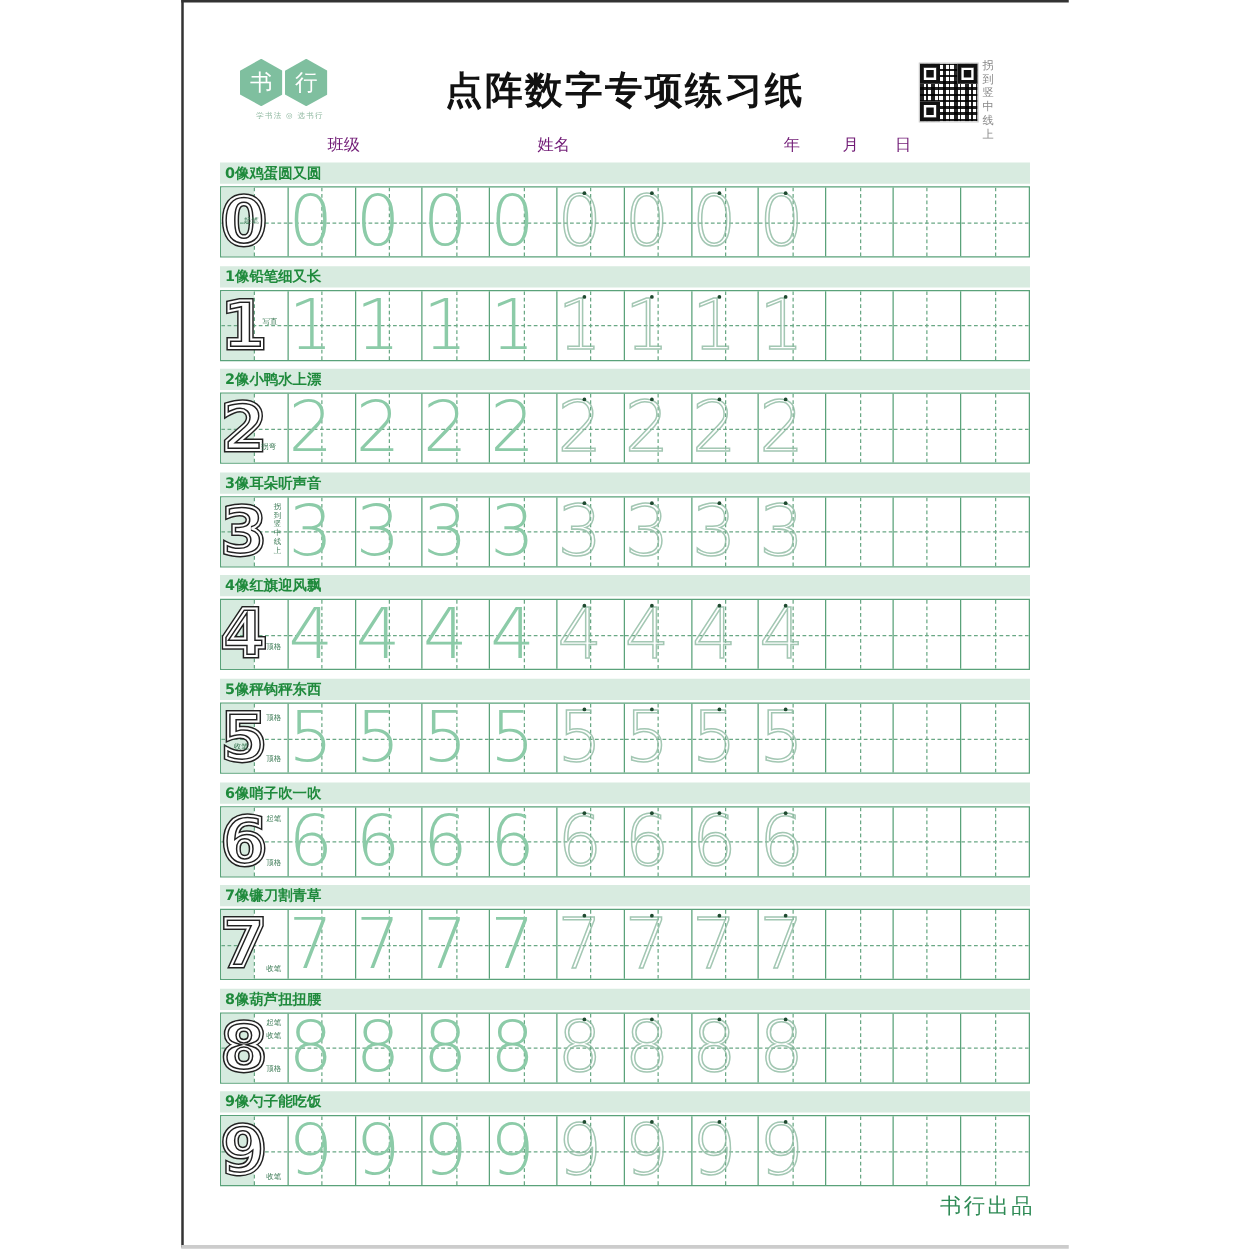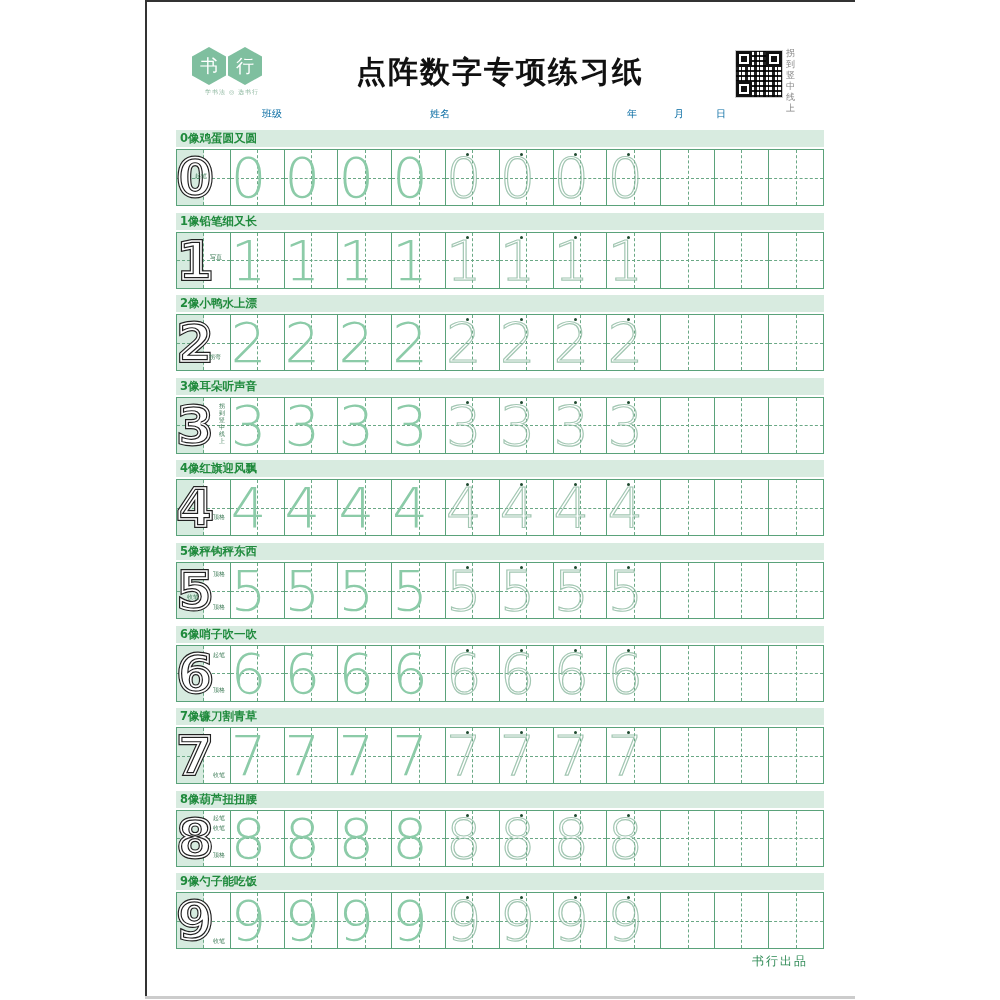--- a/index.html
+++ b/index.html
@@ -13,39 +13,39 @@
   .logo-sub { position:absolute; left:0; top:41px; width:80px; font-size:6px; color:#8fb8a0; text-align:center; letter-spacing:1px; white-space:nowrap; }
   .title { position:absolute; left:320px; top:52px; width:360px; text-align:center; font-size:30px; font-weight:bold; color:#111; letter-spacing:2px; }
   .qr { position:absolute; left:735px; top:50px; width:46px; height:46px; background:
     repeating-linear-gradient(90deg,#222 0 3px,#fff 3px 5px,#222 5px 6px,#fff 6px 9px),
     repeating-linear-gradient(0deg,#222 0 2px,#fff 2px 5px); background-blend-mode:multiply; border:1px solid #ccc; }
   .qr::before, .qr::after { content:""; position:absolute; width:10px; height:10px; border:3px solid #111; background:#fff; box-shadow:inset 0 0 0 2px #fff, inset 0 0 0 5px #111; }
   .qr::before { left:0; top:0; }
   .qr::after { left:0; bottom:0; }
   .qr .corner3 { position:absolute; right:0; top:0; width:10px; height:10px; border:3px solid #111; background:#fff; box-shadow:inset 0 0 0 2px #fff, inset 0 0 0 5px #111; }
   .qr-text { position:absolute; left:786px; top:48px; width:12px; font-size:9px; color:#888; line-height:11px; word-break:break-all; }
-  .info { position:absolute; top:107px; font-family:"DejaVu Serif", serif; font-size:10px; color:#0369a1; }
+  .info { position:absolute; top:107px; font-family:"DejaVu Serif", serif; font-size:13px; color:#701a75; }
   .rowgroup { position:absolute; left:176px; width:648px; }
   .label-band { position:absolute; left:0; top:0; width:648px; height:17px; background:#d8ebe0; }
   .label-text { position:absolute; left:4px; top:0; font-size:11.5px; font-weight:bold; color:#1f8a3c; line-height:17px; white-space:nowrap; }
   .grid { position:absolute; left:0; top:19px; width:646px; height:55px; border:1.5px solid #5aa27a; display:flex; box-sizing:content-box; }
   .cell { position:relative; width:53.8px; height:55px; border-right:1.5px solid #5aa27a; box-sizing:border-box; overflow:hidden; }
   .cell:last-child { border-right:none; }
   .cell::before { content:""; position:absolute; left:50%; top:0; height:100%; border-left:1.5px dashed #6aa885; }
   .cell::after { content:""; position:absolute; top:50%; left:0; width:100%; border-top:1.5px dashed #6aa885; }
   .cell.demo { background:linear-gradient(90deg,#d6ebdf 0 50%,transparent 50%); }
   .digit { position:absolute; left:0; top:-7px; width:60%; text-align:center; font-family:"DejaVu Sans", sans-serif; font-size:56px; font-weight:300; line-height:70px; z-index:1; }
   .digit.solid { color:#8ccba8; }
   .digit.demo { color:#fff; -webkit-text-stroke:4px #222; text-shadow:0 0 0 #222; font-weight:bold; font-size:52px; }
   .digit.demo-inner { color:transparent; -webkit-text-stroke:1.6px #fff; font-weight:bold; font-size:52px; z-index:2; }
   .digit.dotted { color:transparent; -webkit-text-stroke:1.2px #8cb9a0; font-size:56px; opacity:0.8; }
   .start-dot { position:absolute; width:3px; height:3px; background:#1f4a30; border-radius:50%; z-index:3; }
   .hint { position:absolute; font-family:"DejaVu Serif", serif; font-size:6px; color:#3b7a55; white-space:nowrap; z-index:4; }
   .hint.vertical { width:7px; line-height:7px; word-break:break-all; white-space:normal; }
-  .footer { position:absolute; left:752px; top:953px; font-family:"DejaVu Serif", serif; font-size:12px; color:#2e8a55; letter-spacing:2px; }
+  .footer { position:absolute; left:752px; top:953px; font-family:"DejaVu Serif", serif; font-size:17px; color:#2e8a55; letter-spacing:2px; }
 </style>
 </head>
 <body>
 
 <div class="page"></div>
 <div class="page-shadow-bottom"></div>
 
 <div class="logo">
   <div class="hex h1">书</div>
   <div class="hex h2">行</div>

